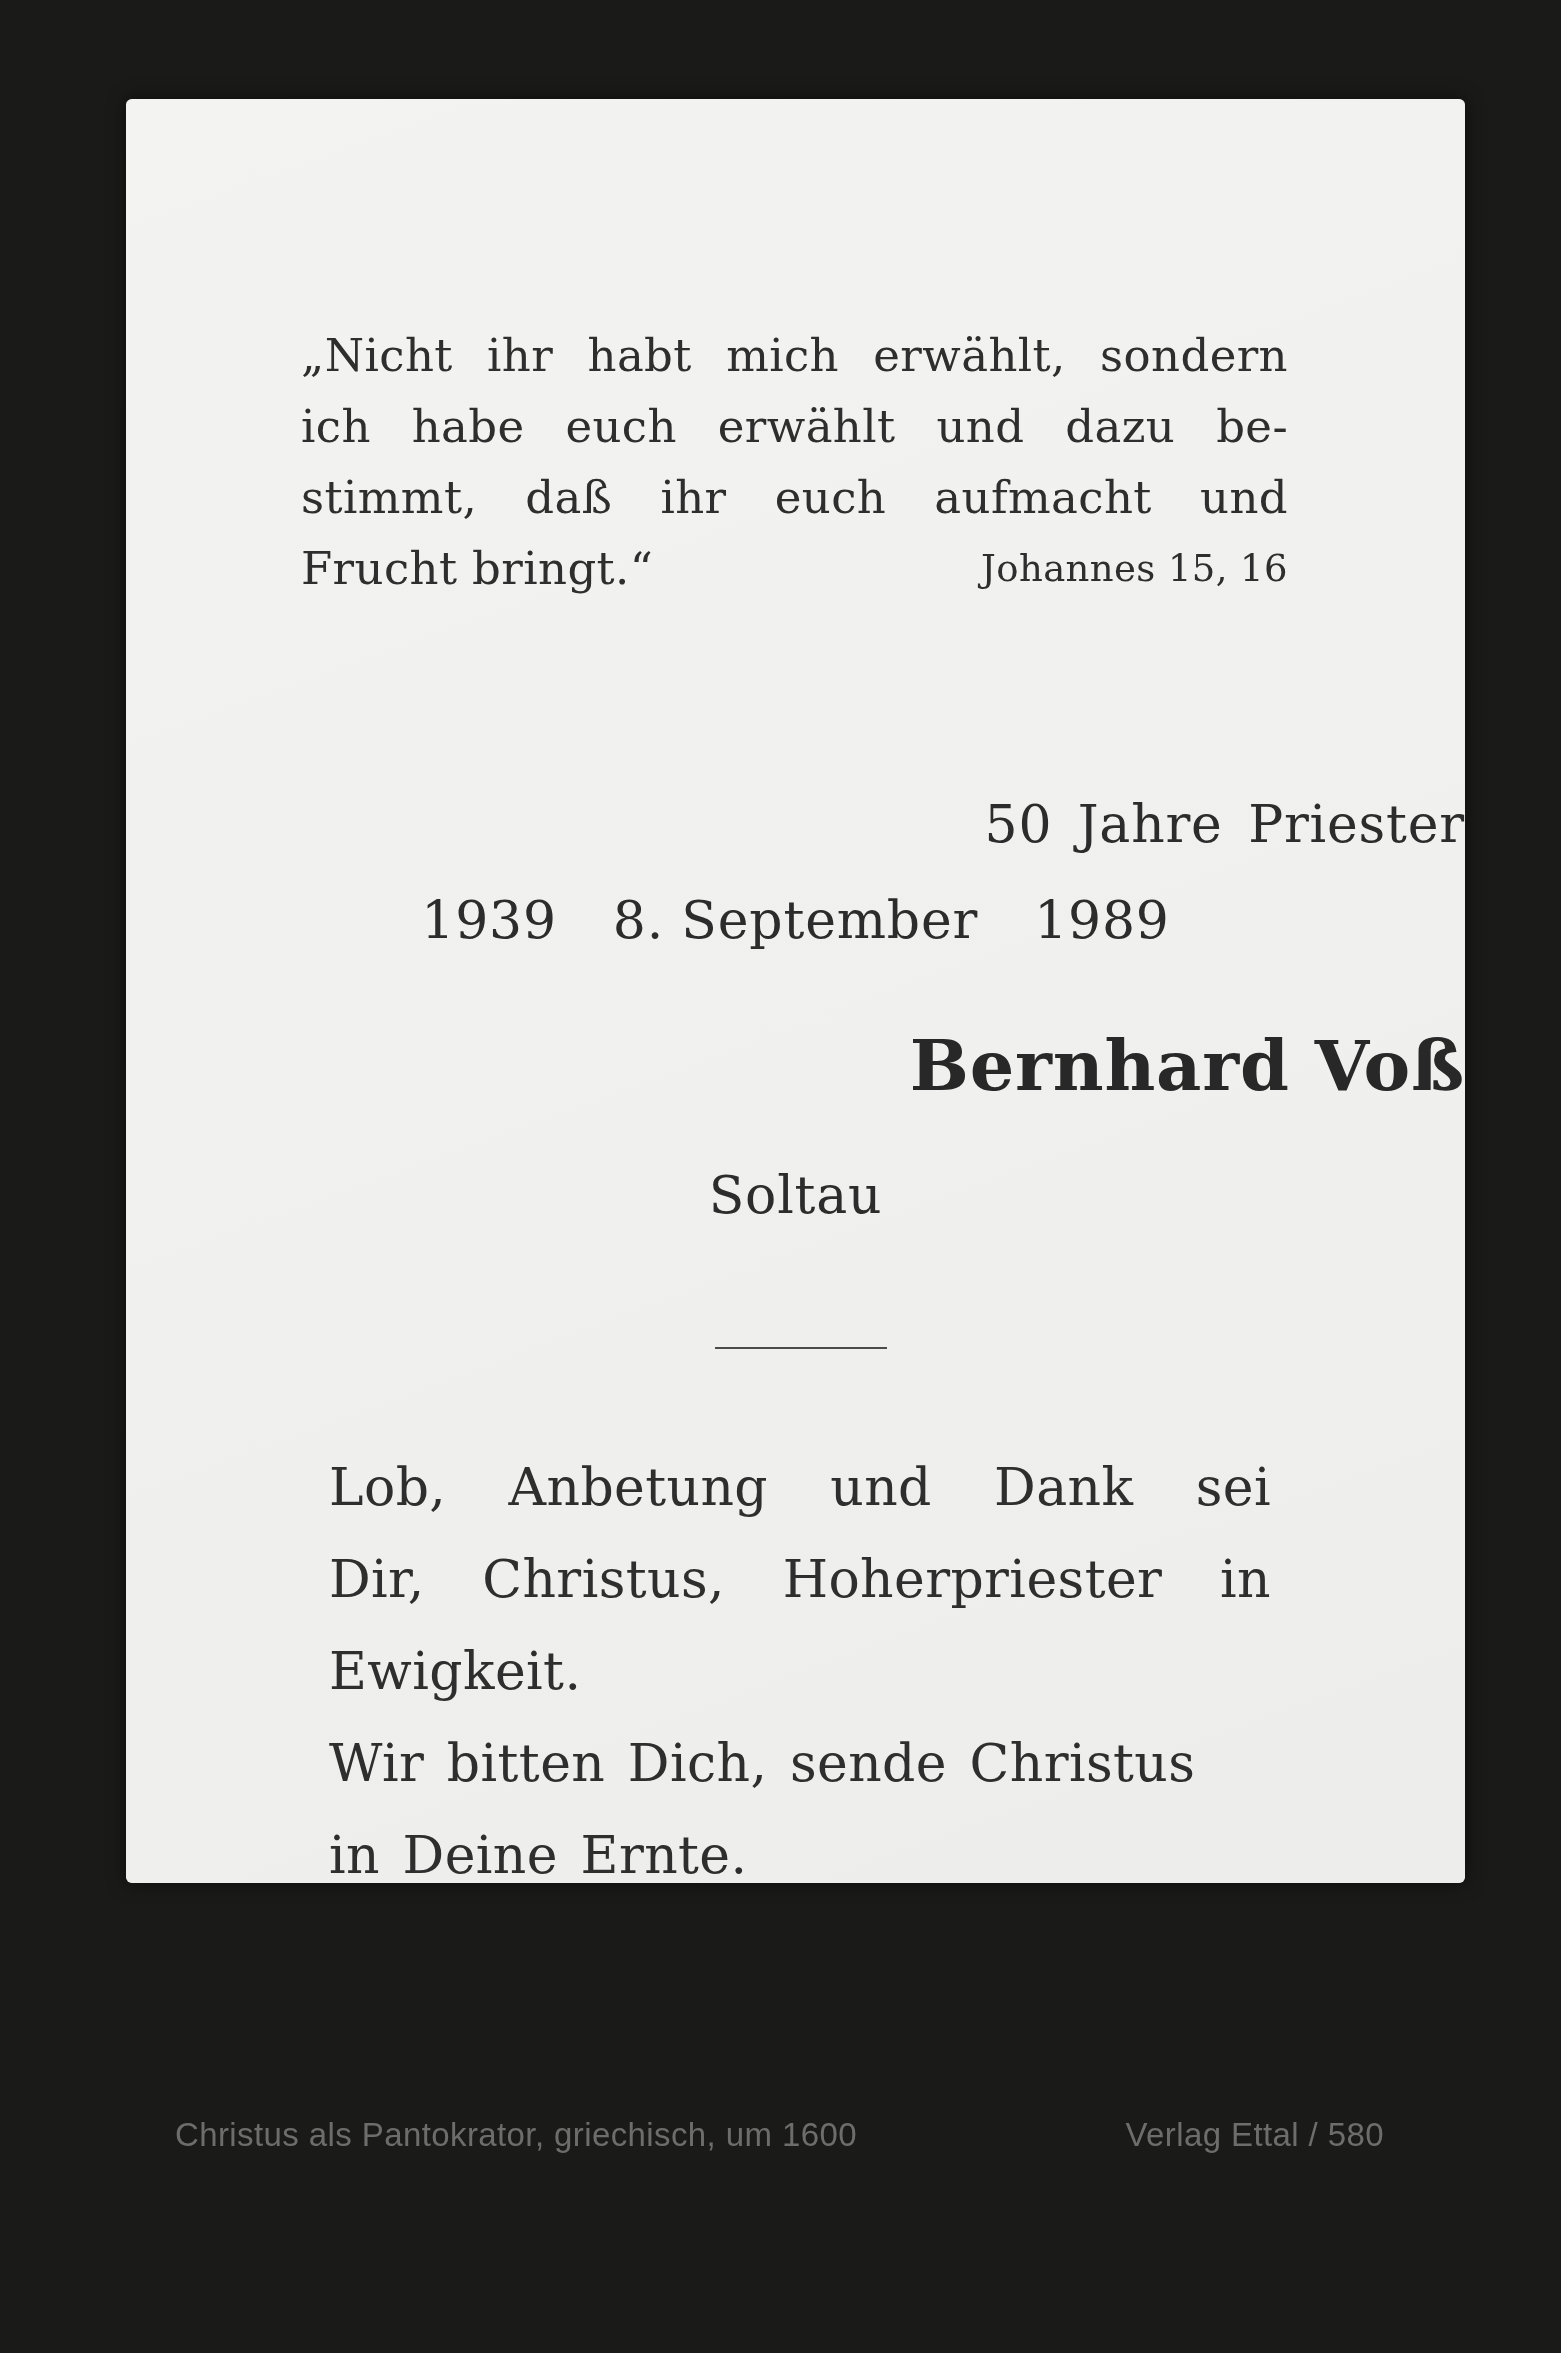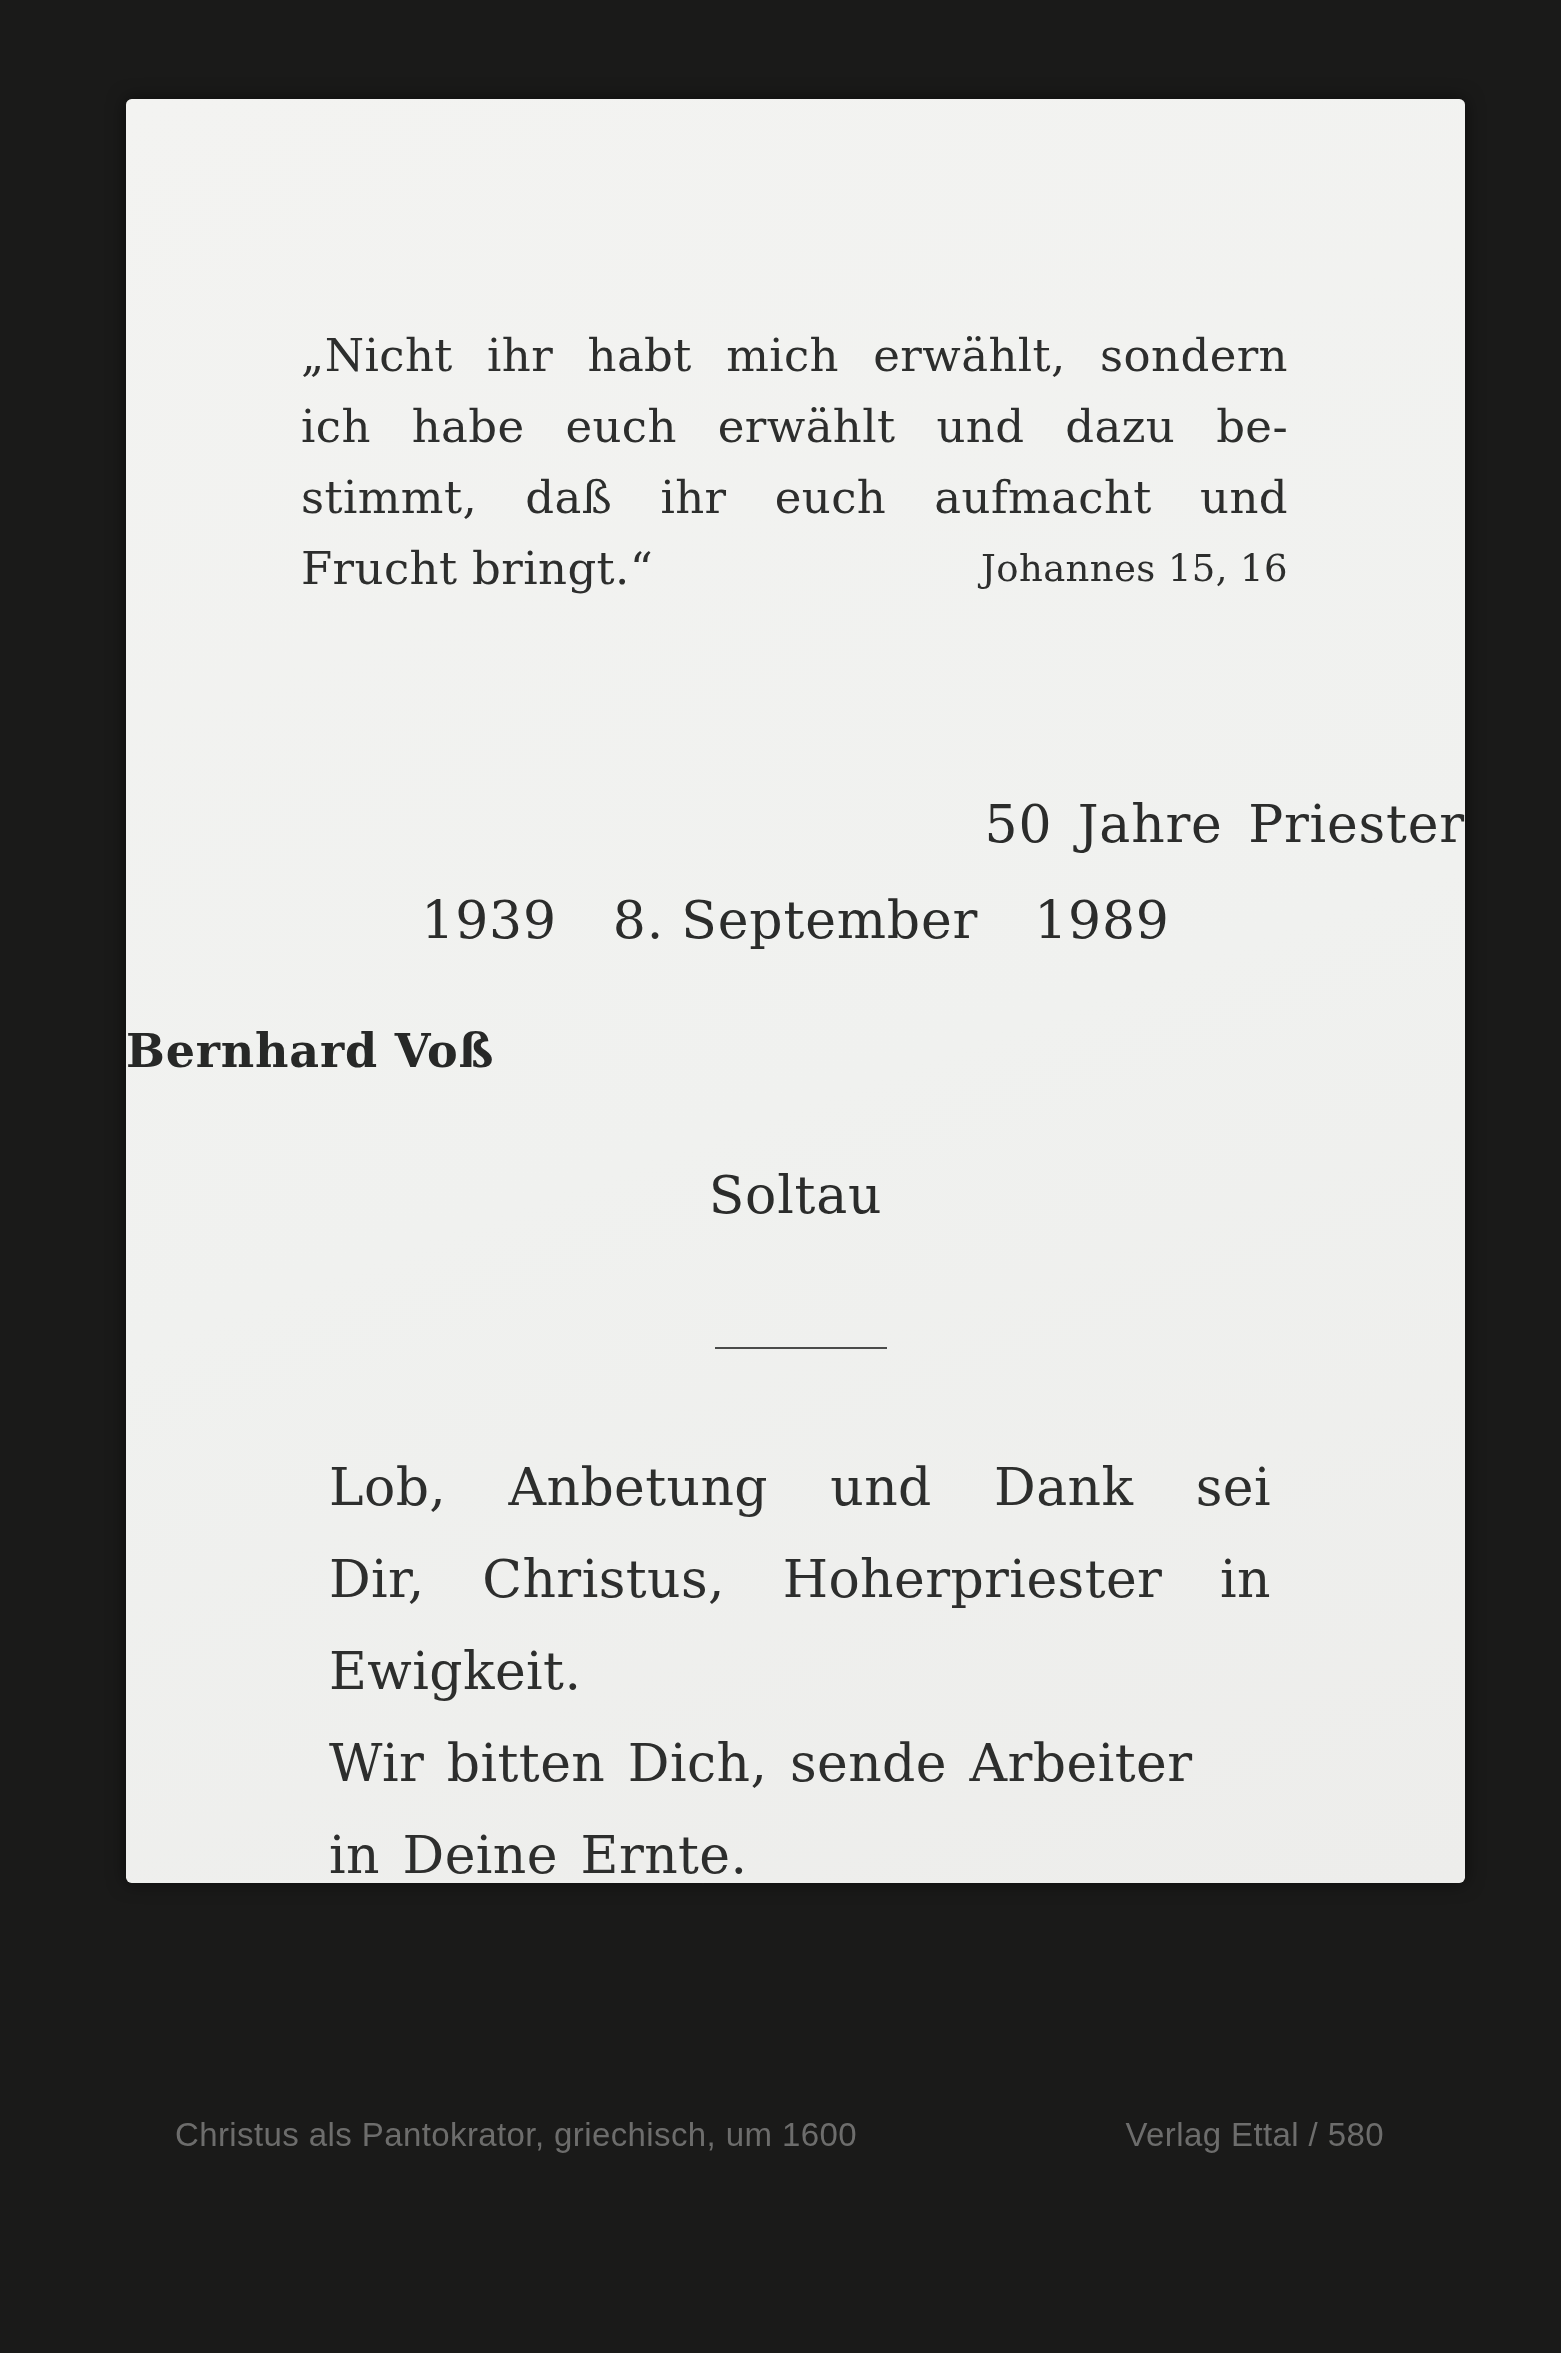--- a/index.html
+++ b/index.html
@@ -76,22 +76,22 @@
     align-items: baseline;
     gap: 56px;
     font-size: 52px;
     letter-spacing: 0.8px;
   }
   .name {
     position: absolute;
     top: 925px;
     left: 0;
     width: 100%;
-    text-align: left;
-    font-size: 46px;
+    text-align: right;
+    font-size: 70px;
     font-weight: bold;
     letter-spacing: 0.8px;
     color: #272827;
   }
   .place {
     position: absolute;
     top: 1066px;
     left: 0;
     width: 100%;
     text-align: center;
@@ -163,21 +163,21 @@
 
     <div class="name">Bernhard Voß</div>
     <div class="place">Soltau</div>
 
     <div class="divider"></div>
 
     <div class="prayer">
       <div class="pline j">Lob, Anbetung und Dank sei</div>
       <div class="pline j">Dir, Christus, Hoherpriester in</div>
       <div class="pline">Ewigkeit.</div>
-      <div class="pline">Wir bitten Dich, sende Arbeiter</div>
+      <div class="pline">Wir bitten Dich, sende Christus</div>
       <div class="pline">in Deine Ernte.</div>
     </div>
 
     <div class="footer">
       <span class="caption">Christus als Pantokrator, griechisch, um 1600</span>
       <span class="publisher">Verlag Ettal / 580</span>
     </div>
 
   </div>
 </div>

